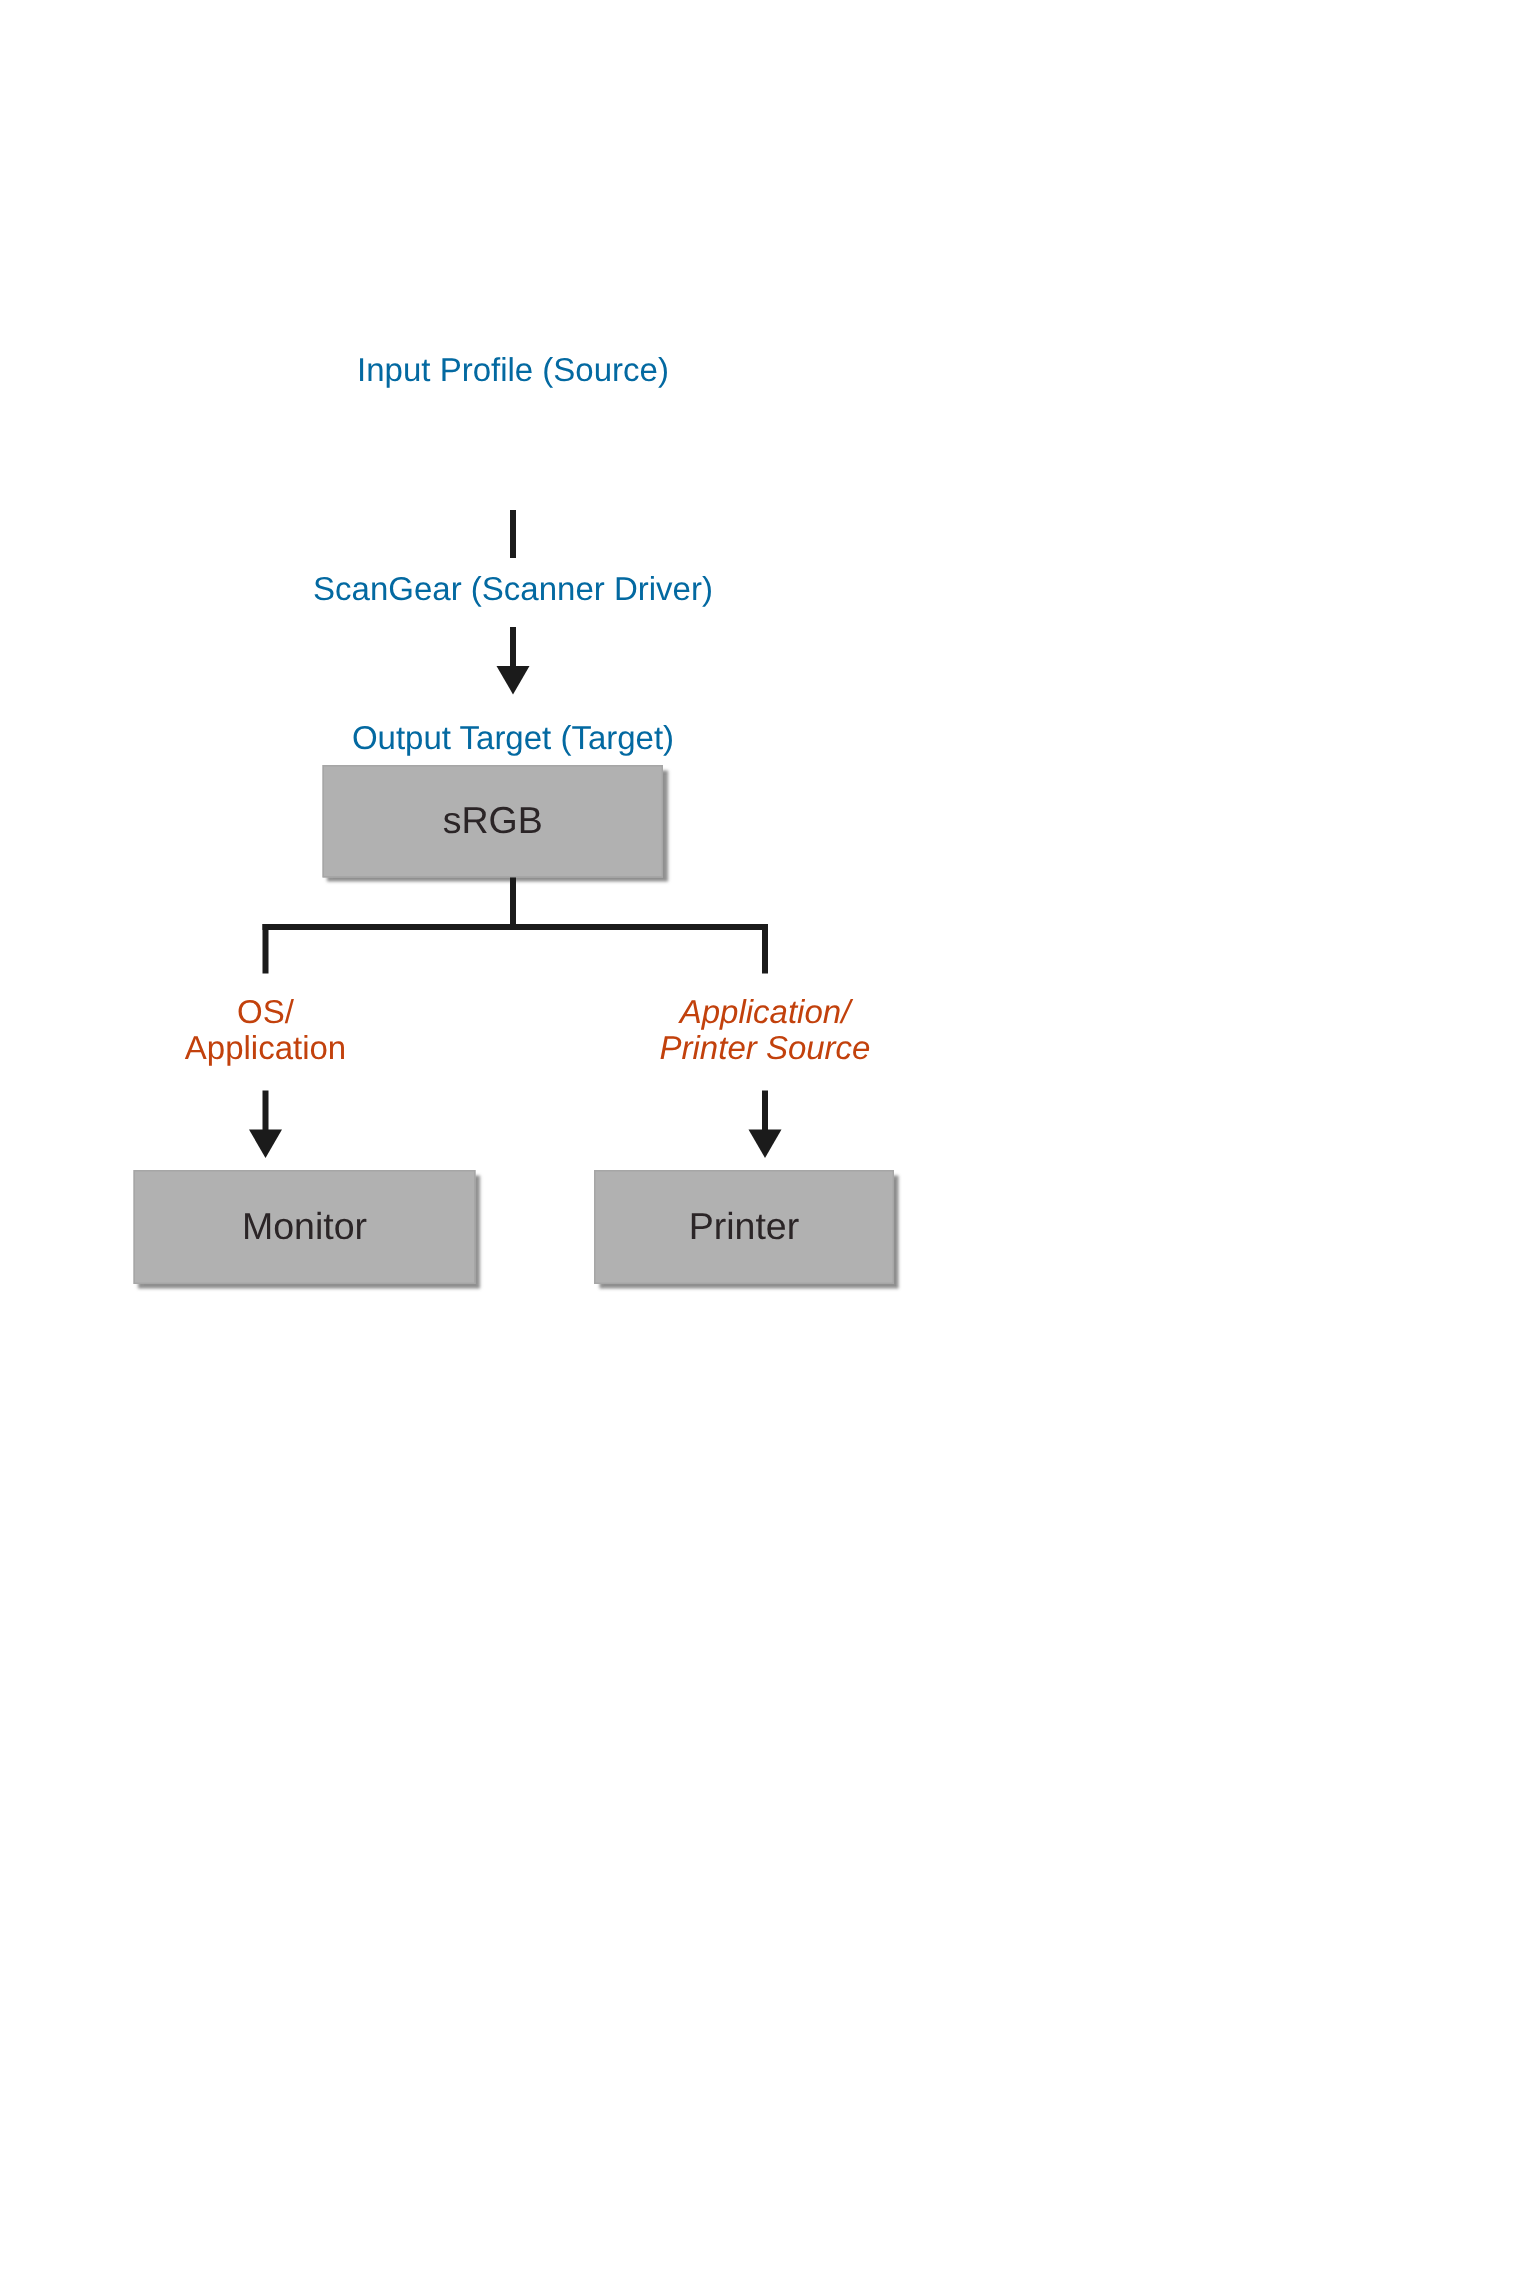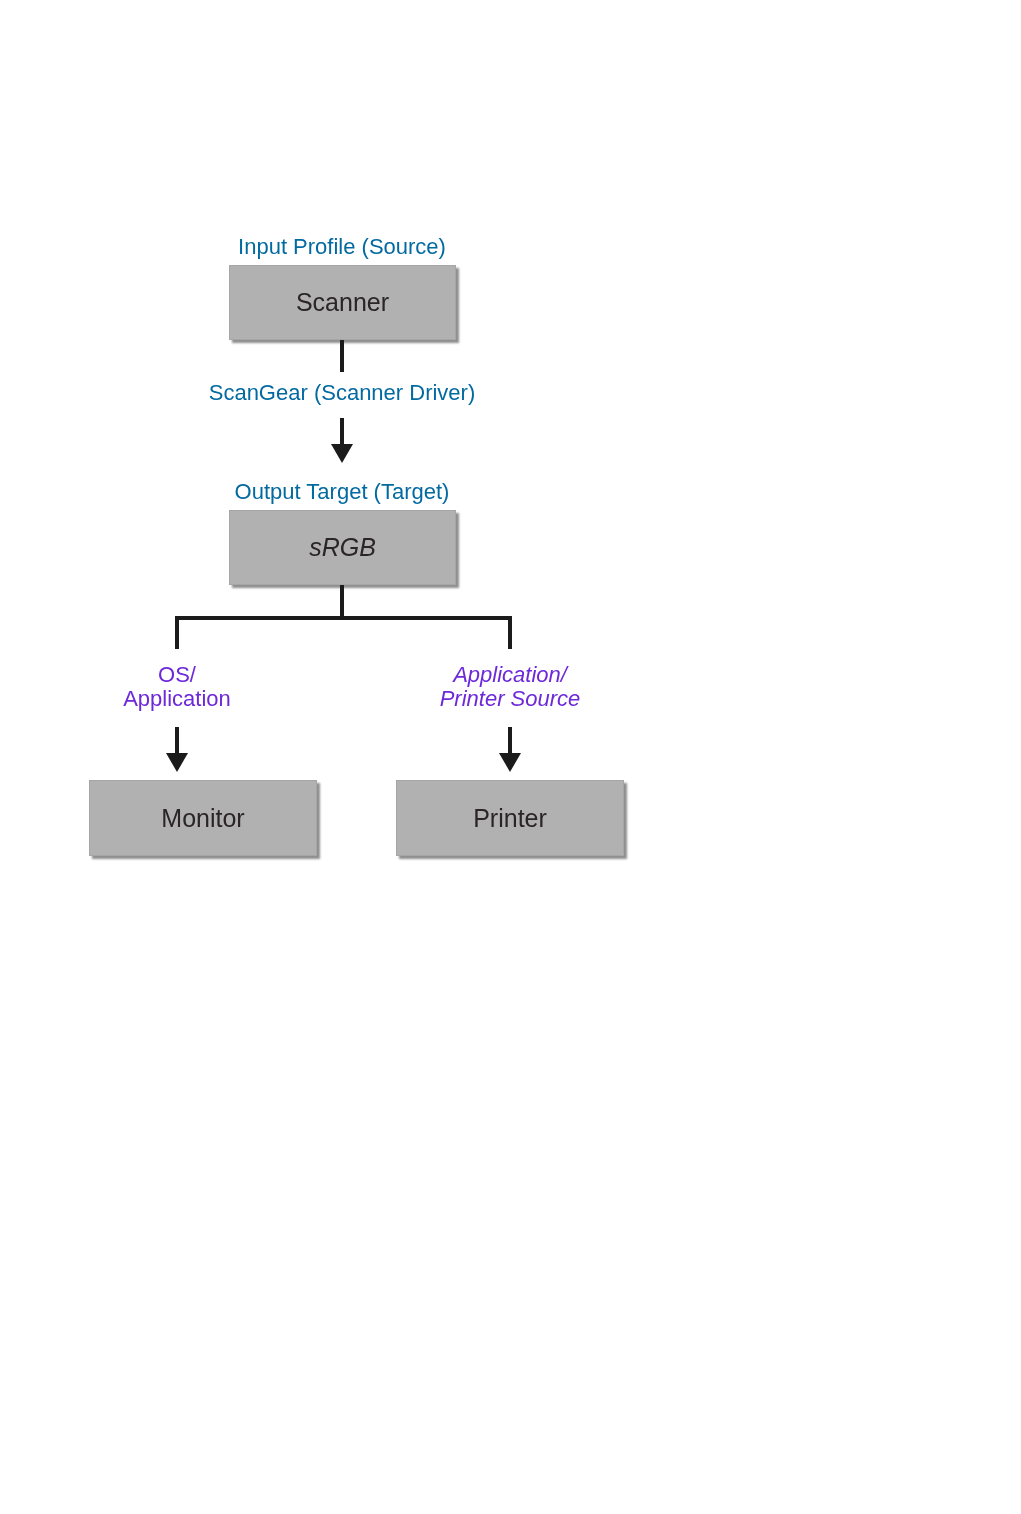--- a/index.html
+++ b/index.html
@@ -23,21 +23,21 @@
     font-size: 22px;
     line-height: 24px;
     color: #0369a1;
     text-align: center;
   }
   .lbl2 {
     position: absolute;
     transform: translateX(-50%);
     font-size: 22px;
     line-height: 24px;
-    color: #6d28d9;
+    color: #c2410c;
     text-align: center;
     white-space: nowrap;
   }
   .lbl2 span { display: block; }
   .box {
     position: absolute;
     background: #b1b1b1;
     border: 1px solid #a6a6a6;
     box-shadow: 3px 3px 2px rgba(105,105,105,0.75);
     display: flex;
@@ -66,34 +66,31 @@
     border-top: 19px solid #1b1b1b;
   }
 </style>
 </head>
 <body>
 
 <div class="page">
 
   <div class="lbl" style="left:342px; top:235px;">Input Profile (Source)</div>
 
-  <div class="box" style="left:229px; top:265px; width:227px; height:75px;">
-    <span>Scanner</span>
-  </div>
 
   <div class="vline" style="left:340px; top:340px; height:32px;"></div>
 
   <div class="lbl" style="left:342px; top:381px;">ScanGear (Scanner Driver)</div>
 
   <div class="vline" style="left:340px; top:418px; height:28px;"></div>
   <div class="arrowhead" style="left:331px; top:444px;"></div>
 
   <div class="lbl" style="left:342px; top:480px;">Output Target (Target)</div>
 
-  <div class="box" style="left:229px; top:510px; width:227px; height:75px;font-style:italic;">
+  <div class="box" style="left:215px; top:510px; width:227px; height:75px;">
     <span>sRGB</span>
   </div>
 
   <div class="vline" style="left:340px; top:585px; height:33px;"></div>
   <div class="hline" style="left:175px; top:616px; width:337px;"></div>
   <div class="vline" style="left:175px; top:616px; height:33px;"></div>
   <div class="vline" style="left:508px; top:616px; height:33px;"></div>
 
   <div class="lbl2" style="left:177px; top:663px;">
     <span>OS/</span>
@@ -108,17 +105,17 @@
   <div class="vline" style="left:175px; top:727px; height:27px;"></div>
   <div class="arrowhead" style="left:166px; top:753px;"></div>
 
   <div class="vline" style="left:508px; top:727px; height:27px;"></div>
   <div class="arrowhead" style="left:499px; top:753px;"></div>
 
   <div class="box" style="left:63px; top:780px; width:228px; height:76px;margin-left:26px;">
     <span>Monitor</span>
   </div>
 
-  <div class="box" style="left:396px; top:780px; width:228px; height:76px;">
+  <div class="box" style="left:396px; top:780px; width:200px; height:76px;">
     <span>Printer</span>
   </div>
 
 </div>
 
 </body></html>

